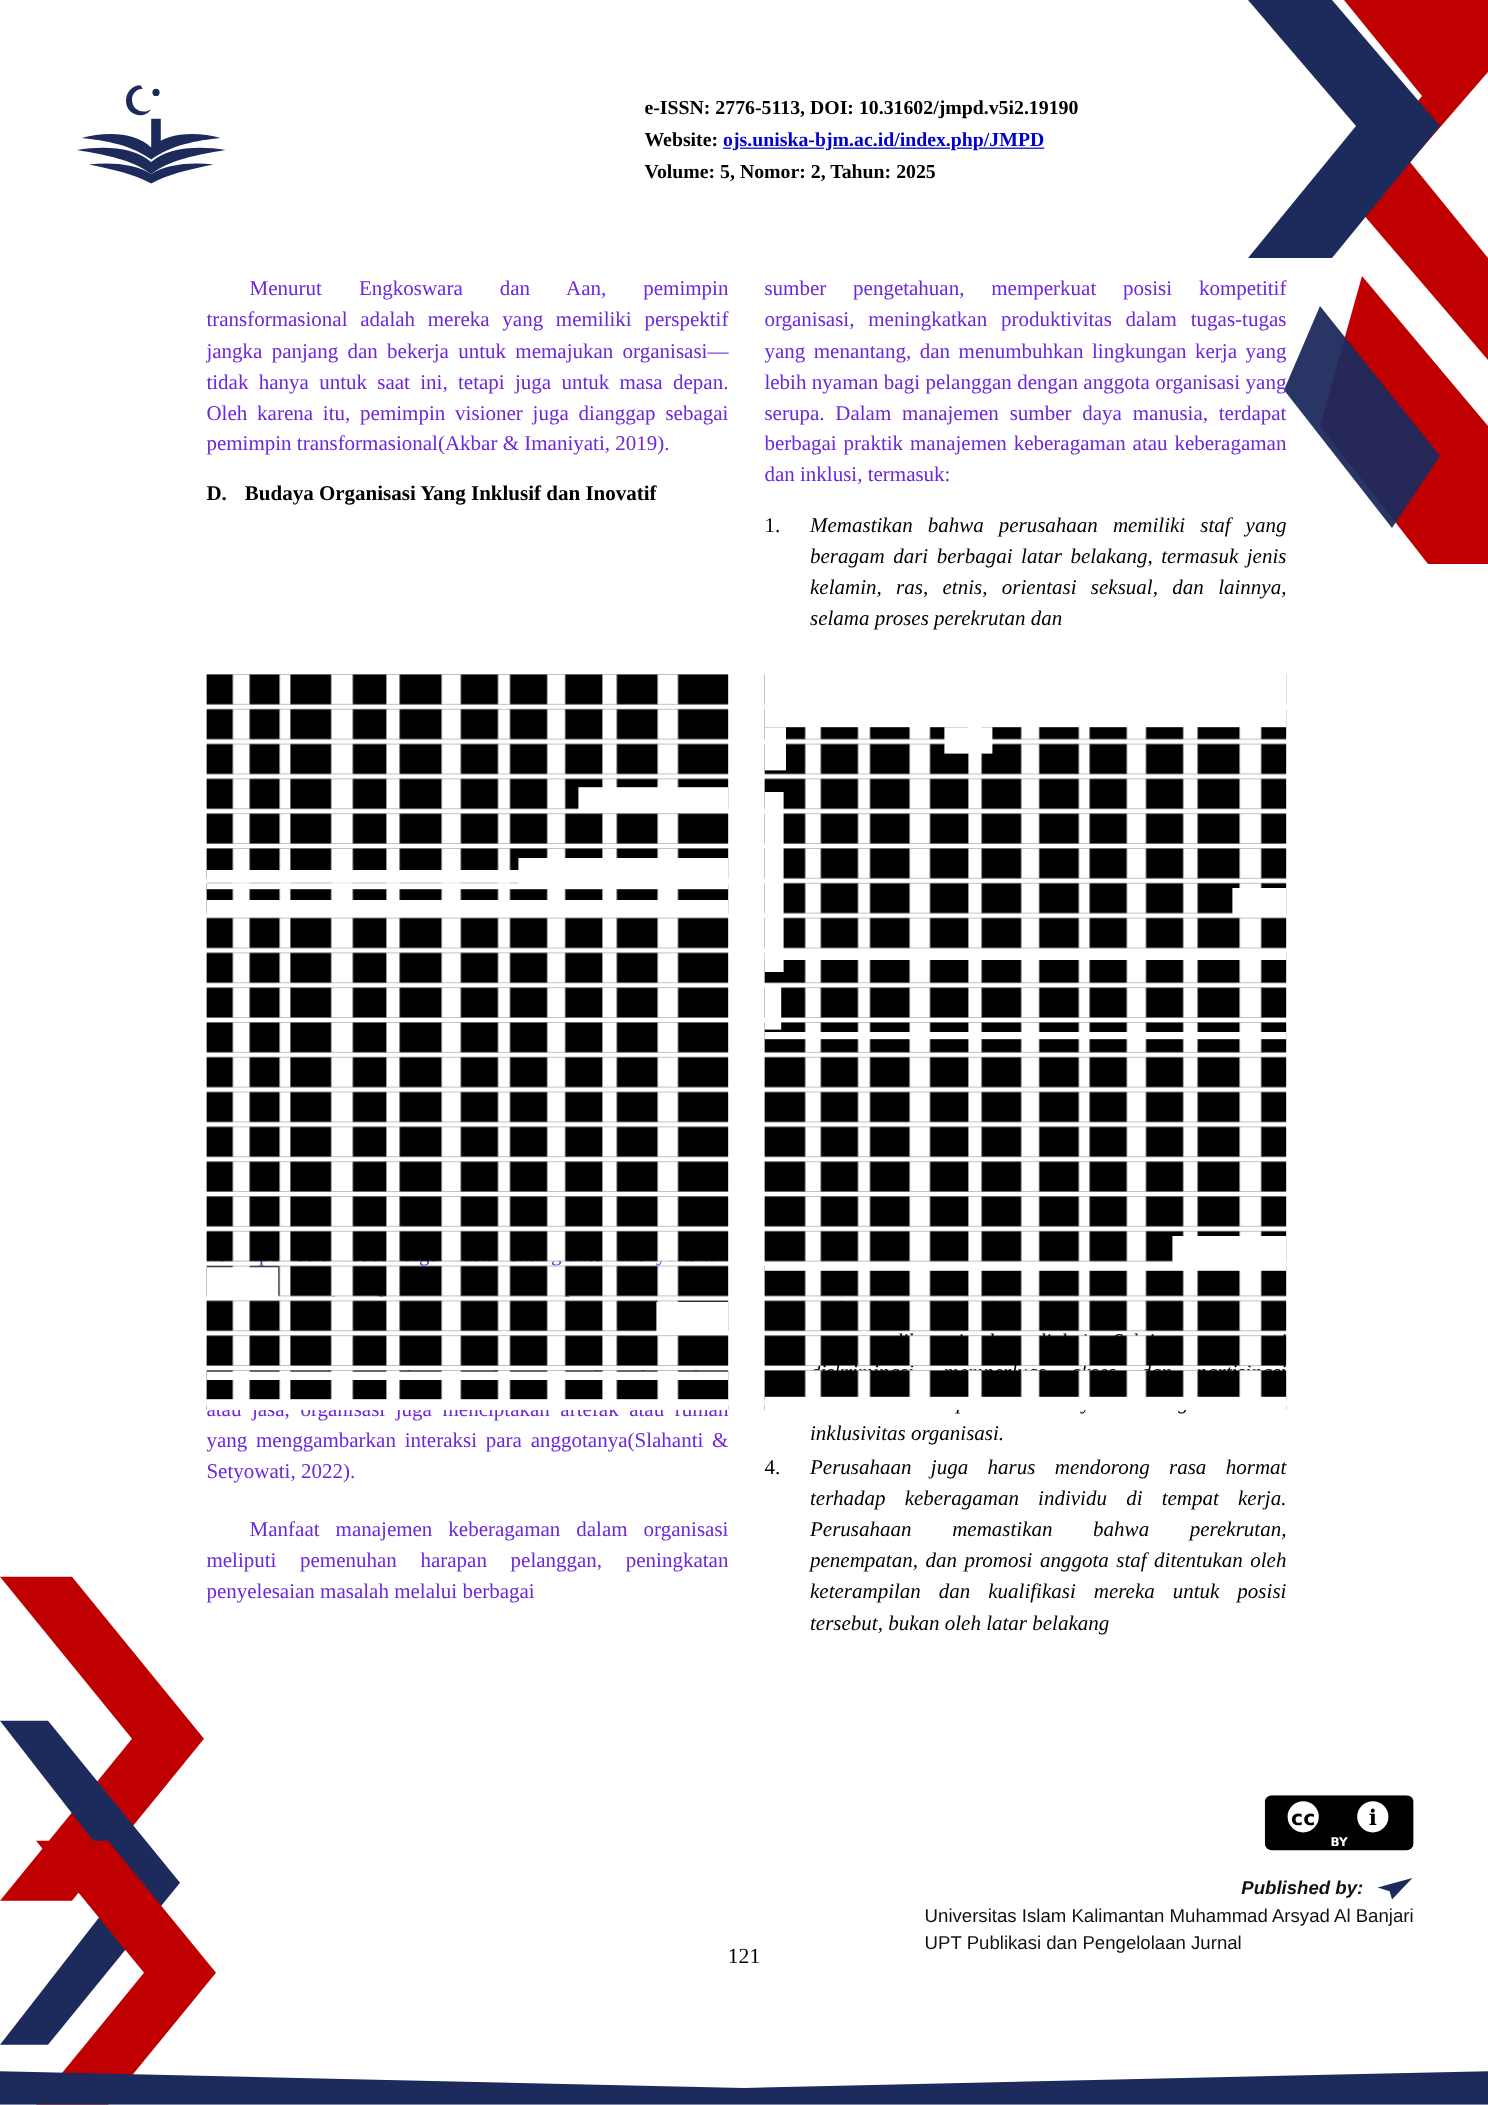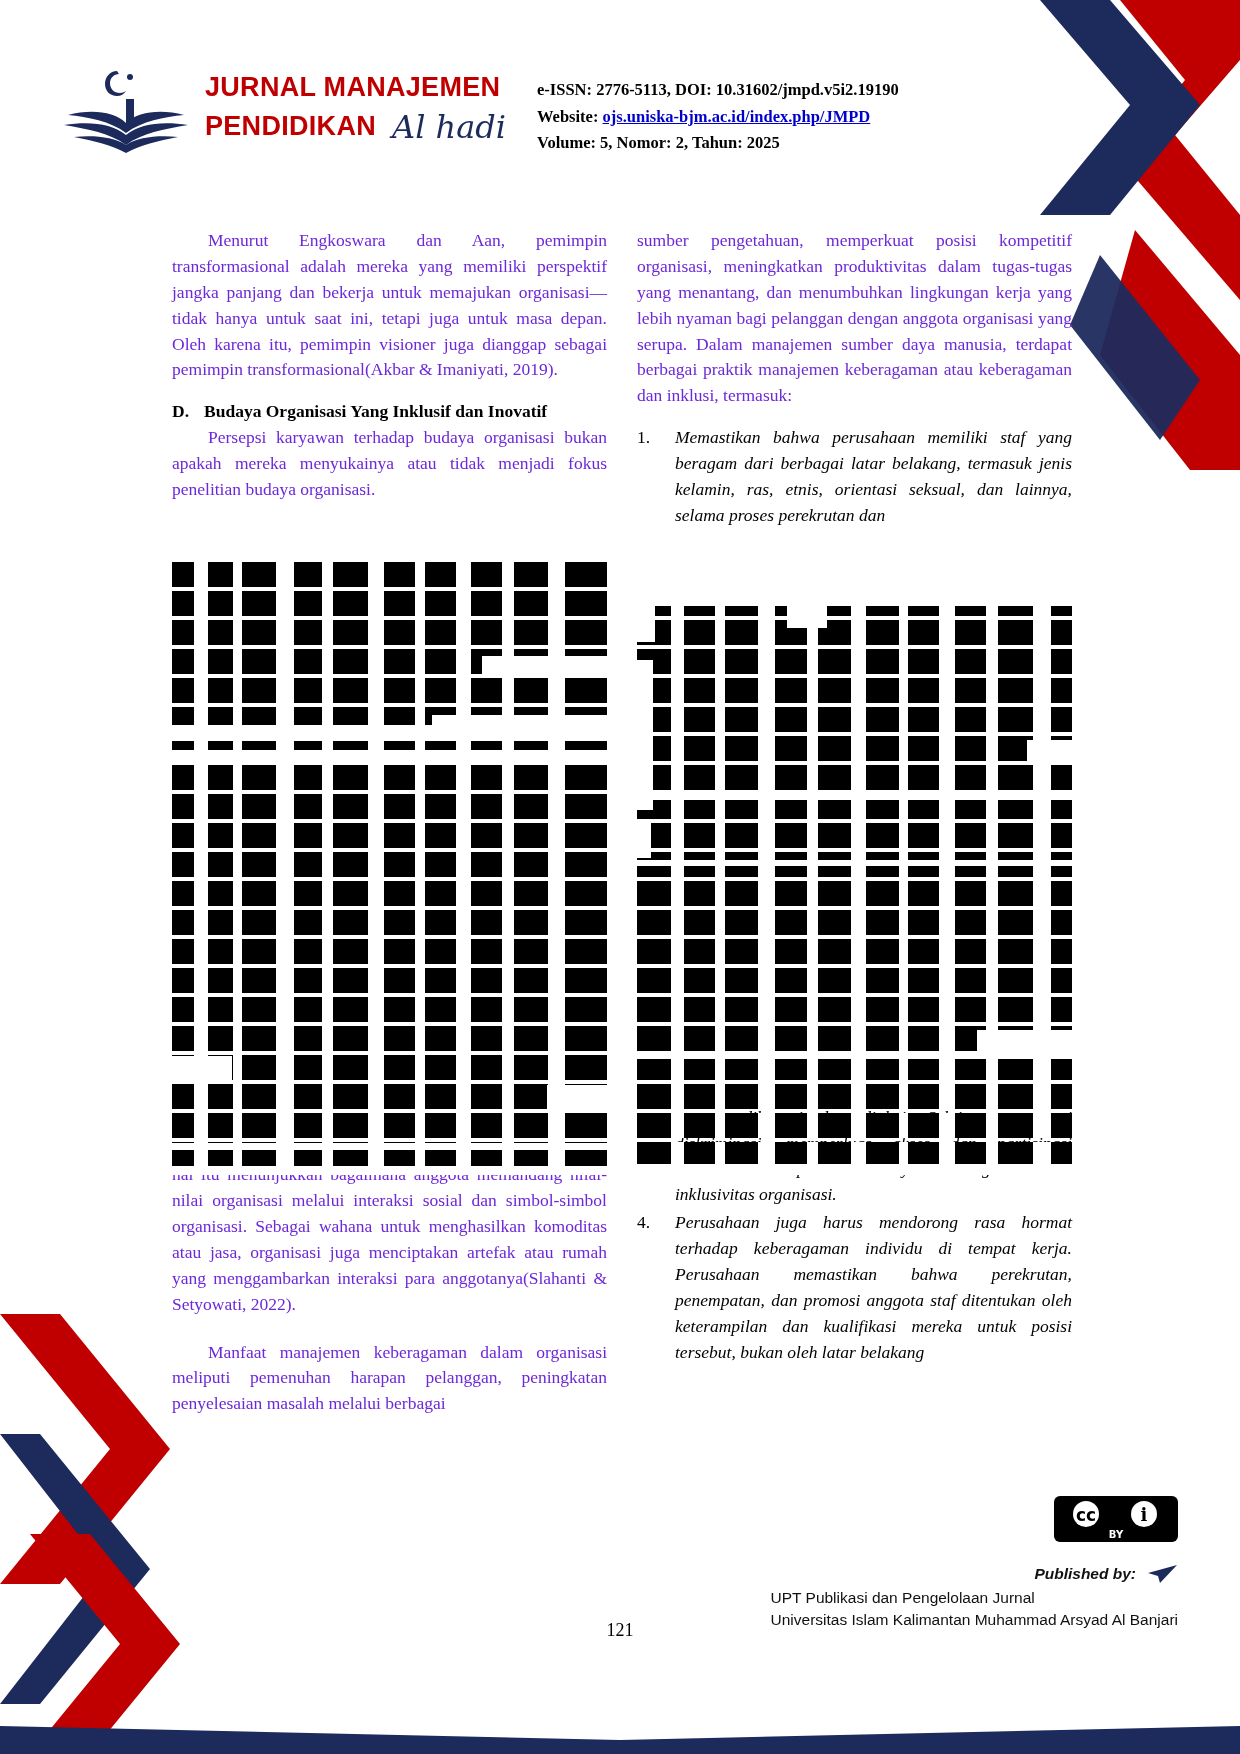--- a/index.html
+++ b/index.html
@@ -260,48 +260,40 @@
     <svg viewBox="0 0 135 95" width="135" height="95">
       <path d="M57 8 c-7 0 -12 6 -12 13 c0 7 5 12 12 12 c4 0 7 -2 9 -5 c-2 1 -4 2 -6 2 c-6 0 -10 -4 -10 -10 c0 -5 4 -9 9 -9 z" fill="#1d2a5c"></path>
       <circle cx="70" cy="14" r="3" fill="#1d2a5c"></circle>
       <path d="M66 36 L66 62 L74 62 L74 36 Z" fill="#1d2a5c"></path>
       <path d="M8 52 C30 46 54 48 66 60 C78 48 102 46 124 52 C104 54 82 58 66 70 C50 58 28 54 8 52 Z" fill="#1d2a5c"></path>
       <path d="M4 62 C28 58 52 60 66 72 C80 60 104 58 128 62 C104 66 82 70 66 82 C50 70 28 66 4 62 Z" fill="#1d2a5c"></path>
       <path d="M14 74 C34 72 54 74 66 82 C78 74 98 72 118 74 C98 78 80 82 66 90 C52 82 34 78 14 74 Z" fill="#1d2a5c"></path>
     </svg>
   </div>
 
-  <div class="brand">
-    <div class="l1">JURNAL MANAJEMEN</div>
-    <div class="l2row">
-      <div class="l2">PENDIDIKAN</div>
-      <div class="alhadi">Al hadi</div>
-    </div>
-  </div>
 
   <div class="meta">
     <div>e-ISSN: 2776-5113, DOI: 10.31602/jmpd.v5i2.19190</div>
     <div>
       <span>Website:</span>
       <a href="#">ojs.uniska-bjm.ac.id/index.php/JMPD</a>
     </div>
     <div>Volume: 5, Nomor: 2, Tahun: 2025</div>
   </div>
 </div>
 
 <div class="content">
 
   <div class="col">
     <p class="just indent">Menurut Engkoswara dan Aan, pemimpin transformasional adalah mereka yang memiliki perspektif jangka panjang dan bekerja untuk memajukan organisasi—tidak hanya untuk saat ini, tetapi juga untuk masa depan. Oleh karena itu, pemimpin visioner juga dianggap sebagai pemimpin transformasional(Akbar &amp; Imaniyati, 2019).</p>
     <div class="spacer-s"></div>
     <div class="sec-head">
       <span class="lbl">D.</span>
       <span class="txt">Budaya Organisasi Yang Inklusif dan Inovatif</span>
     </div>
-    <p class="just indent">Persepsi karyawan terhadap budaya organisasi bukan apakah mereka menyukainya atau tidak menjadi fokus penelitian budaya organisasi.</p>
 
     <div style="height:608px"></div>
 
     <p class="just">kelompok dalam suatu organisasi. Penting untuk menyertakan deskripsi budaya organisasi dalam deskripsi tersebut karena hal itu menunjukkan bagaimana anggota memandang nilai-nilai organisasi melalui interaksi sosial dan simbol-simbol organisasi. Sebagai wahana untuk menghasilkan komoditas atau jasa, organisasi juga menciptakan artefak atau rumah yang menggambarkan interaksi para anggotanya(Slahanti &amp; Setyowati, 2022).</p>
     <div class="spacer-m"></div>
     <p class="just indent">Manfaat manajemen keberagaman dalam organisasi meliputi pemenuhan harapan pelanggan, peningkatan penyelesaian masalah melalui berbagai</p>
   </div>
 
   <div class="col">
     <p class="just">sumber pengetahuan, memperkuat posisi kompetitif organisasi, meningkatkan produktivitas dalam tugas-tugas yang menantang, dan menumbuhkan lingkungan kerja yang lebih nyaman bagi pelanggan dengan anggota organisasi yang serupa. Dalam manajemen sumber daya manusia, terdapat berbagai praktik manajemen keberagaman atau keberagaman dan inklusi, termasuk:</p>
@@ -399,17 +391,17 @@
   </svg>
 </div>
 
 <div class="pub">
   <div class="pubrow">
     <span class="pubby">Published by:</span>
     <svg width="30" height="20" viewBox="0 0 30 20">
       <polygon points="0,9 29,1 12,19 10,12" fill="#1d2a5c"></polygon>
     </svg>
   </div>
+  <div>Universitas Islam Kalimantan Muhammad Arsyad Al Banjari</div>
   <div>UPT Publikasi dan Pengelolaan Jurnal</div>
-  <div>Universitas Islam Kalimantan Muhammad Arsyad Al Banjari</div>
 </div>
 
 <div class="pageno">121</div>
 
 </body></html>

